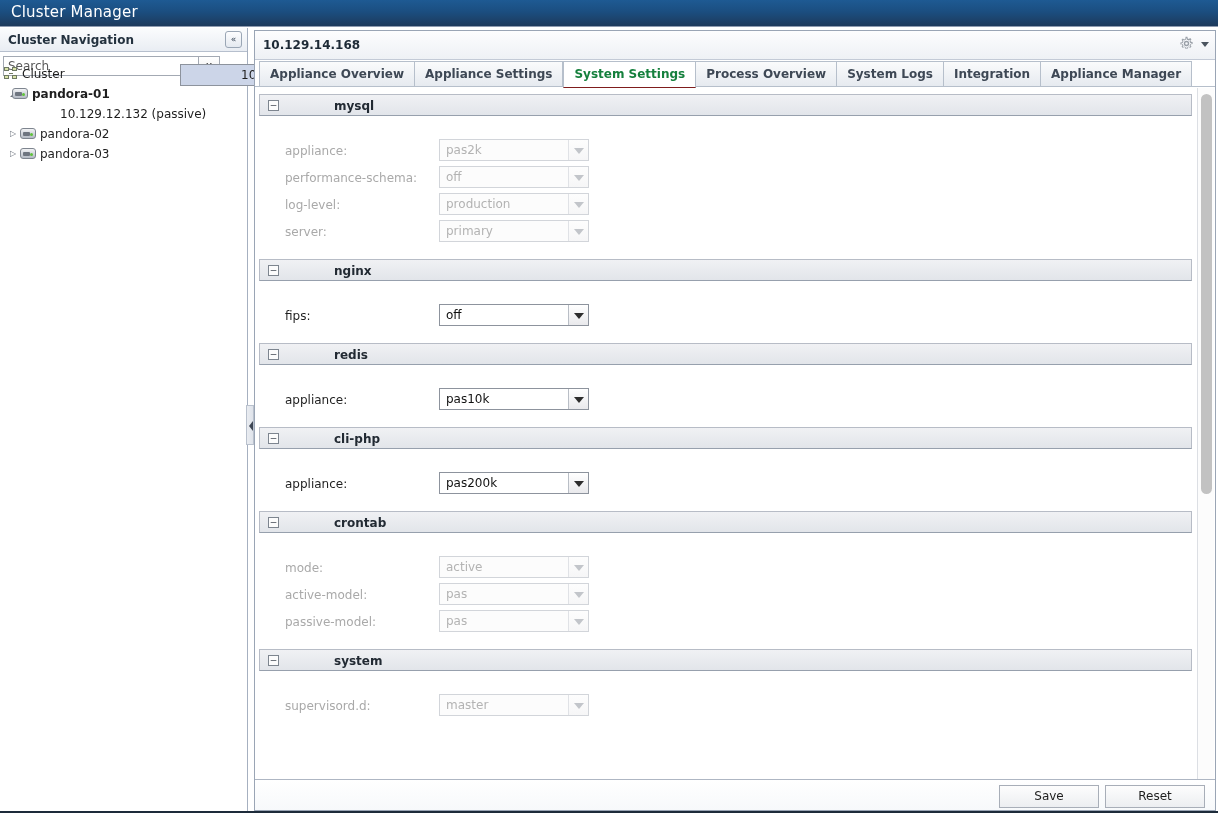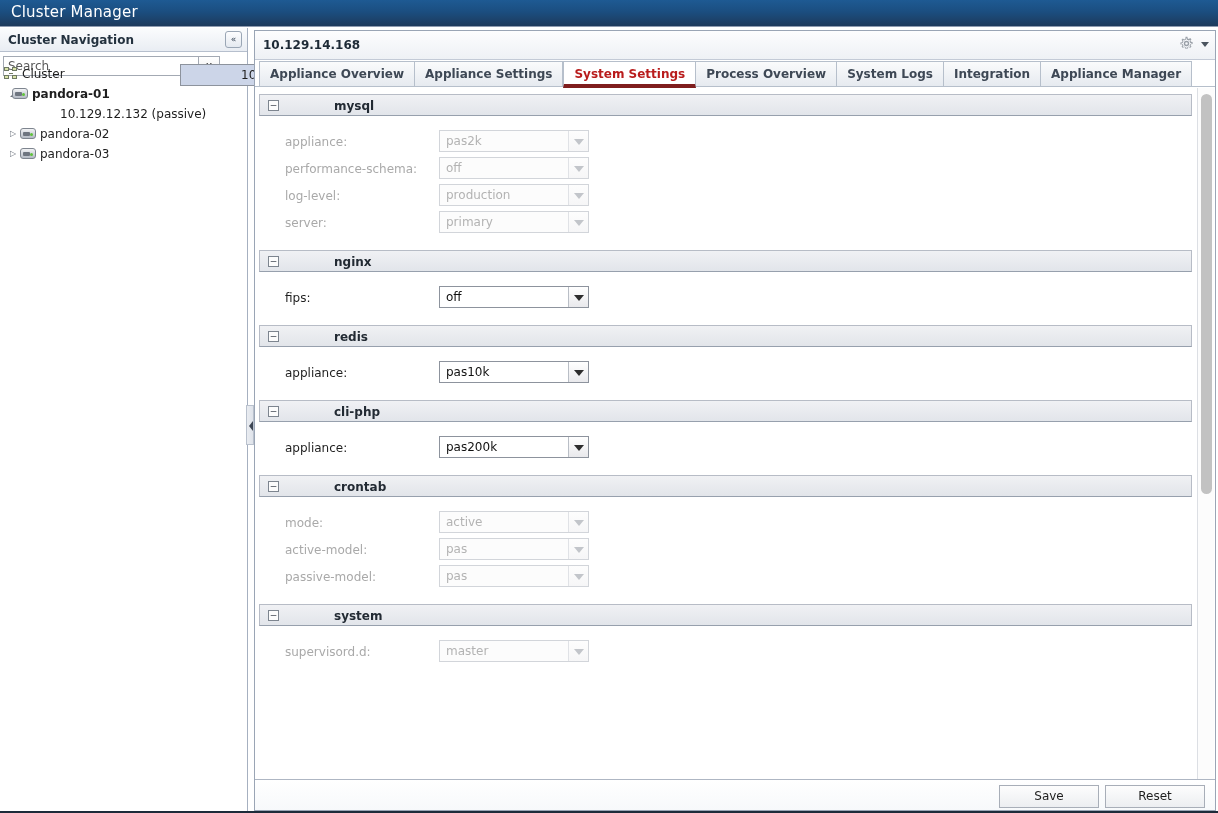--- a/index.html
+++ b/index.html
@@ -168,22 +168,22 @@
     position: relative; float: left; height: 26px; margin-top: 1px;
     padding: 0 10px; line-height: 25px;
     font-size: 12px; font-weight: bold; color: #3e4855;
     background: linear-gradient(to bottom,#fafbfc 0%,#e6eaf0 100%);
     border: 1px solid #b6bfcb;
     border-left: none;
     cursor: pointer;
   }
   .tab:first-child { border-left: 1px solid #b6bfcb; }
   .tab.active {
-    background: #ffffff; color: #b91c1c;
-    border-bottom: 4px solid #7f1d1d;
+    background: #ffffff; color: #15803d;
+    border-bottom: 1px solid #7f1d1d;
     border-left: 1px solid #b6bfcb;
     margin-bottom: -1px; height: 27px;
   }
   .tab.active + .tab { border-left: none; }
 
   
   #scrollarea {
     position: absolute; left: 0; top: 57px;
     width: 960px; height: 692px;
     background: #ffffff;
@@ -205,21 +205,21 @@
     position: absolute; left: 8px; top: 5px;
     width: 11px; height: 11px;
     border: 1px solid #7d858f; background: #fcfcfc;
     font-size: 9px; line-height: 8px; text-align: center;
     color: #3f4650; cursor: pointer;
   }
   .sec-head .sname {
     position: absolute; left: 26px; top: 4px;
     font-size: 12px; font-weight: bold; color: #222a33; margin-left: 48px;
   }
-  .sec-body { padding: 14px 0 12px 0; background: #ffffff; }
+  .sec-body { padding: 14px 0 12px 0; background: #ffffff; margin-top: 9px; }
 
   .frow { position: relative; height: 27px; }
   .frow .flabel {
     position: absolute; left: 26px; top: 5px;
     font-size: 12px; color: #1f1f1f;
   }
   .frow.disabled .flabel { color: #a9a9a9; }
 
   .sel {
     position: absolute; left: 180px; top: 0;

